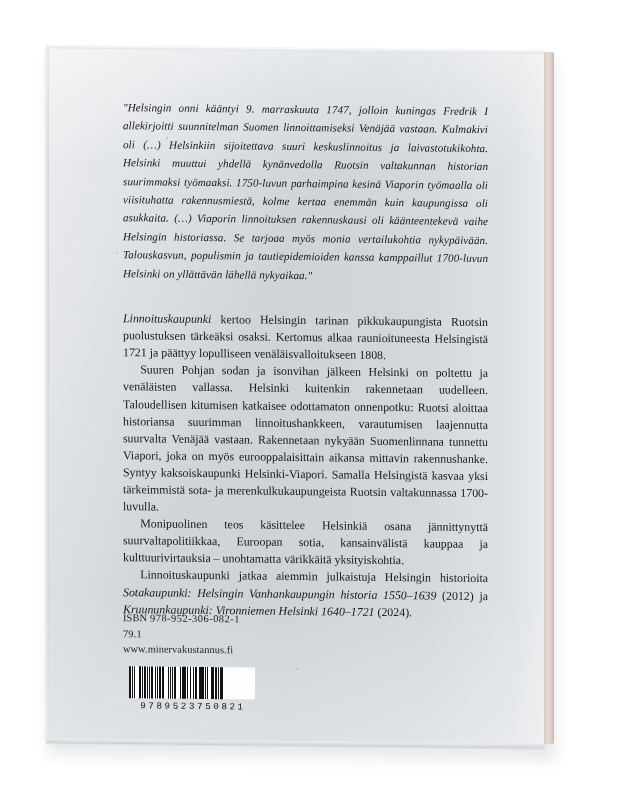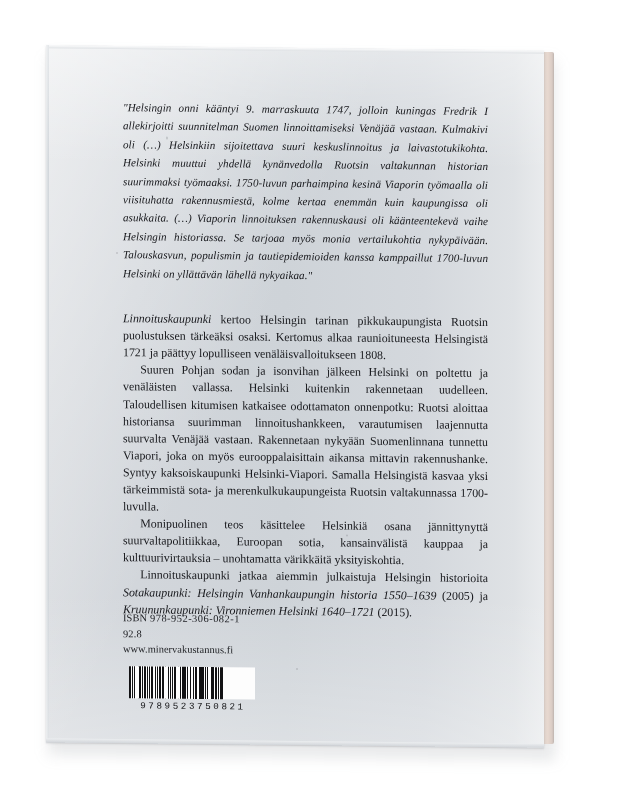--- a/index.html
+++ b/index.html
@@ -227,27 +227,27 @@
 
       <p class="pull-quote">"Helsingin onni kääntyi 9. marraskuuta 1747, jolloin kuningas Fredrik I allekirjoitti suunnitelman Suomen linnoittamiseksi Venäjää vastaan. Kulmakivi oli (…) Helsinkiin sijoitettava suuri keskuslinnoitus ja laivastotukikohta. Helsinki muuttui yhdellä kynänvedolla Ruotsin valtakunnan historian suurimmaksi työmaaksi. 1750-luvun parhaimpina kesinä Viaporin työmaalla oli viisituhatta rakennusmiestä, kolme kertaa enemmän kuin kaupungissa oli asukkaita. (…) Viaporin linnoituksen rakennuskausi oli käänteentekevä vaihe Helsingin historiassa. Se tarjoaa myös monia vertailukohtia nykypäivään. Talouskasvun, populismin ja tautiepidemioiden kanssa kamppaillut 1700-luvun Helsinki on yllättävän lähellä nykyaikaa."</p>
 
       <div class="body-copy">
         <p><em>Linnoituskaupunki</em><span> kertoo Helsingin tarinan pikkukaupungista Ruotsin puolustuksen tärkeäksi osaksi. Kertomus alkaa raunioituneesta Helsingistä 1721 ja päättyy lopulliseen venäläisvalloitukseen 1808.</span></p>
 
         <p>Suuren Pohjan sodan ja isonvihan jälkeen Helsinki on poltettu ja venäläisten vallassa. Helsinki kuitenkin rakennetaan uudelleen. Taloudellisen kitumisen katkaisee odottamaton onnenpotku: Ruotsi aloittaa historiansa suurimman linnoitushankkeen, varautumisen laajennutta suurvalta Venäjää vastaan. Rakennetaan nykyään Suomenlinnana tunnettu Viapori, joka on myös eurooppalaisittain aikansa mittavin rakennushanke. Syntyy kaksoiskaupunki Helsinki-Viapori. Samalla Helsingistä kasvaa yksi tärkeimmistä sota- ja merenkulkukaupungeista Ruotsin valtakunnassa 1700-luvulla.</p>
 
         <p>Monipuolinen teos käsittelee Helsinkiä osana jännittynyttä suurvaltapolitiikkaa, Euroopan sotia, kansainvälistä kauppaa ja kulttuurivirtauksia – unohtamatta värikkäitä yksityiskohtia.</p>
 
-        <p><span>Linnoituskaupunki jatkaa aiemmin julkaistuja Helsingin historioita </span><em class="titles-line">Sotakaupunki: Helsingin Vanhankaupungin historia 1550–1639</em><span> (2005) ja </span><em class="titles-line">Kruununkaupunki: Vironniemen Helsinki 1640–1721</em><span> (2015).</span></p>
+        <p><span>Linnoituskaupunki jatkaa aiemmin julkaistuja Helsingin historioita </span><em class="titles-line">Sotakaupunki: Helsingin Vanhankaupungin historia 1550–1639</em><span> (2012) ja </span><em class="titles-line">Kruununkaupunki: Vironniemen Helsinki 1640–1721</em><span> (2024).</span></p>
       </div>
     </div>
 
     <div class="imprint">
       <div><span>ISBN</span> <span class="isbn-num">978-952-306-082-1</span></div>
-      <div>92.8</div>
+      <div>79.1</div>
       <div class="url">www.minervakustannus.fi</div>
     </div>
 
     <div class="barcode-wrap">
       <div class="barcode-bars" id="barcode-bars">
           <i style="width: 2.34px; background: rgb(18, 18, 20);"></i>
           <i style="width: 0.78px; background: rgb(253, 253, 253);"></i>
           <i style="width: 0.78px; background: rgb(18, 18, 20);"></i>
           <i style="width: 1.56px; background: rgb(253, 253, 253);"></i>
           <i style="width: 0.78px; background: rgb(18, 18, 20);"></i>

